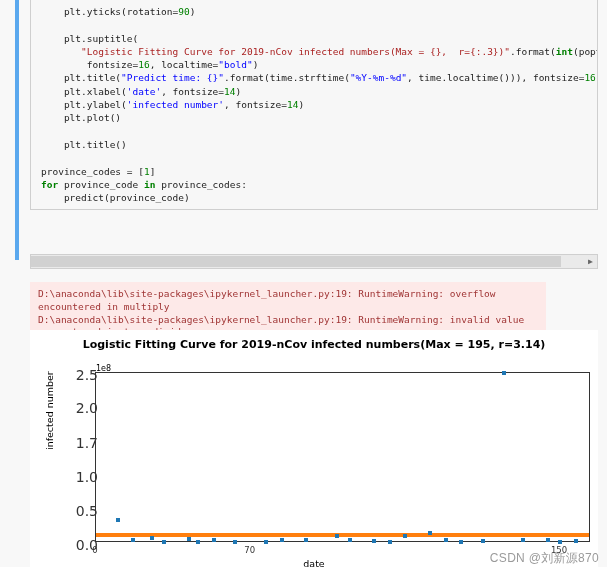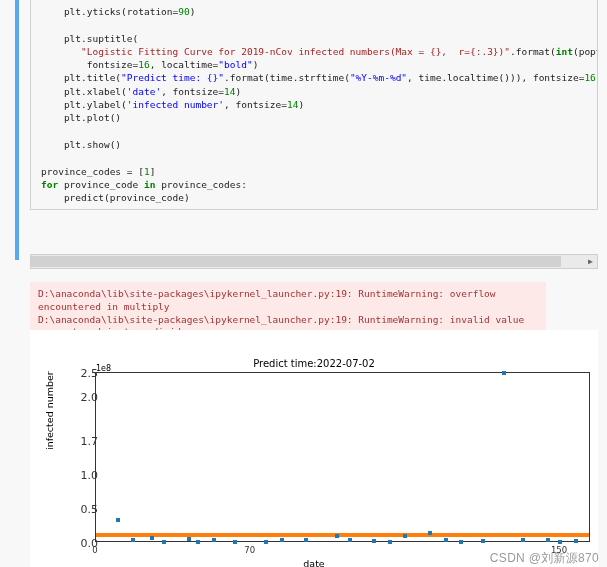--- a/index.html
+++ b/index.html
@@ -88,21 +88,21 @@
   .plot-box {
     position: absolute;
     left: 65px; top: 42px;
     width: 495px; height: 170px;
     border: 1px solid #333;
     background: #fff;
   }
   .ytick {
     position: absolute;
     right: 500px;
-    font-size: 11px;
+    font-size: 14px;
     color: #333;
     font-family: "DejaVu Sans", Arial, sans-serif;
     text-align: right;
     width: 30px;
   }
   .xtick {
     position: absolute;
     top: 215px;
     font-size: 8.5px;
     color: #333;
@@ -160,37 +160,37 @@
 <div class="code-block"><span><span>    plt.yticks(rotation=</span><span class="c-num">90</span><span>)</span>
 
 <span>    plt.suptitle(</span>
 <span>       </span><span class="c-red">"Logistic Fitting Curve for 2019-nCov infected numbers(Max = {},  r={:.3})"</span><span>.format(</span><span class="c-green">int</span><span>(popt[</span>
 <span>        fontsize=</span><span class="c-num">16</span><span>, localtime=</span><span class="c-blue">"bold"</span><span>)</span>
 <span>    plt.title(</span><span class="c-blue">"Predict time: {}"</span><span>.format(time.strftime(</span><span class="c-blue">"%Y-%m-%d"</span><span>, time.localtime())), fontsize=</span><span class="c-num">16</span><span>)</span>
 <span>    plt.xlabel(</span><span class="c-blue">'date'</span><span>, fontsize=</span><span class="c-num">14</span><span>)</span>
 <span>    plt.ylabel(</span><span class="c-blue">'infected number'</span><span>, fontsize=</span><span class="c-num">14</span><span>)</span>
 <span>    plt.plot()</span>
 
-<span>    plt.show()</span>
+<span>    plt.title()</span>
 
 <span>province_codes = [</span><span class="c-num">1</span><span>]</span>
 <span class="c-green">for</span><span> province_code </span><span class="c-green">in</span><span> province_codes:</span>
 <span>    predict(province_code)</span>
 </span></div>
 
 <div class="scroll-wrap">
   <div class="scroll-thumb"></div>
   <div class="scroll-right">▶</div>
 </div>
 
 <div class="warn-block">D:\anaconda\lib\site-packages\ipykernel_launcher.py:19: RuntimeWarning: overflow encountered in multiply
 D:\anaconda\lib\site-packages\ipykernel_launcher.py:19: RuntimeWarning: invalid value encountered in true_divide</div>
 
 <div class="chart-area">
-  <div class="title">Predict time:2022-07-02</div>
+  <div class="suptitle">Logistic Fitting Curve for 2019-nCov infected numbers(Max = 195,  r=3.14)</div>
   <div class="mult">1e8</div>
 
   <div class="plot-box">
     <div class="orange-line"></div>
   <div class="pt" style="left: 19.6562px; top: 145.115px;"></div>
       <div class="pt" style="left: 35.125px; top: 164.731px;"></div>
       <div class="pt" style="left: 53.6875px; top: 162.769px;"></div>
       <div class="pt" style="left: 66.0625px; top: 166.692px;"></div>
       <div class="pt" style="left: 90.8125px; top: 164.077px;"></div>
       <div class="pt" style="left: 100.094px; top: 166.692px;"></div>
@@ -214,21 +214,21 @@
       <div class="pt" style="left: 462.062px; top: 166.692px;"></div>
       <div class="pt" style="left: 477.531px; top: 166.038px;"></div>
     </div>
 
   <div class="ylabel">infected number</div>
   <div class="xlabel">date</div>
 <div class="ytick" style="top: 207px;">0.0</div>
     <div class="ytick" style="top: 173px;">0.5</div>
     <div class="ytick" style="top: 139px;">1.0</div>
     <div class="ytick" style="top: 105px;">1.7</div>
-    <div class="ytick" style="top: 61px;">2.0</div>
+    <div class="ytick" style="top: 70px;">2.0</div>
     <div class="ytick" style="top: 37px;">2.5</div>
     <div class="xtick" style="left: 50px;">0</div>
     <div class="xtick" style="left: 204.688px;">70</div>
     <div class="xtick" style="left: 359.375px; margin-top: 32px;">100</div>
     <div class="xtick" style="left: 514.062px;">150</div>
   </div>
 
 <div class="watermark">CSDN @刘新源870</div>
 
 </body></html>

